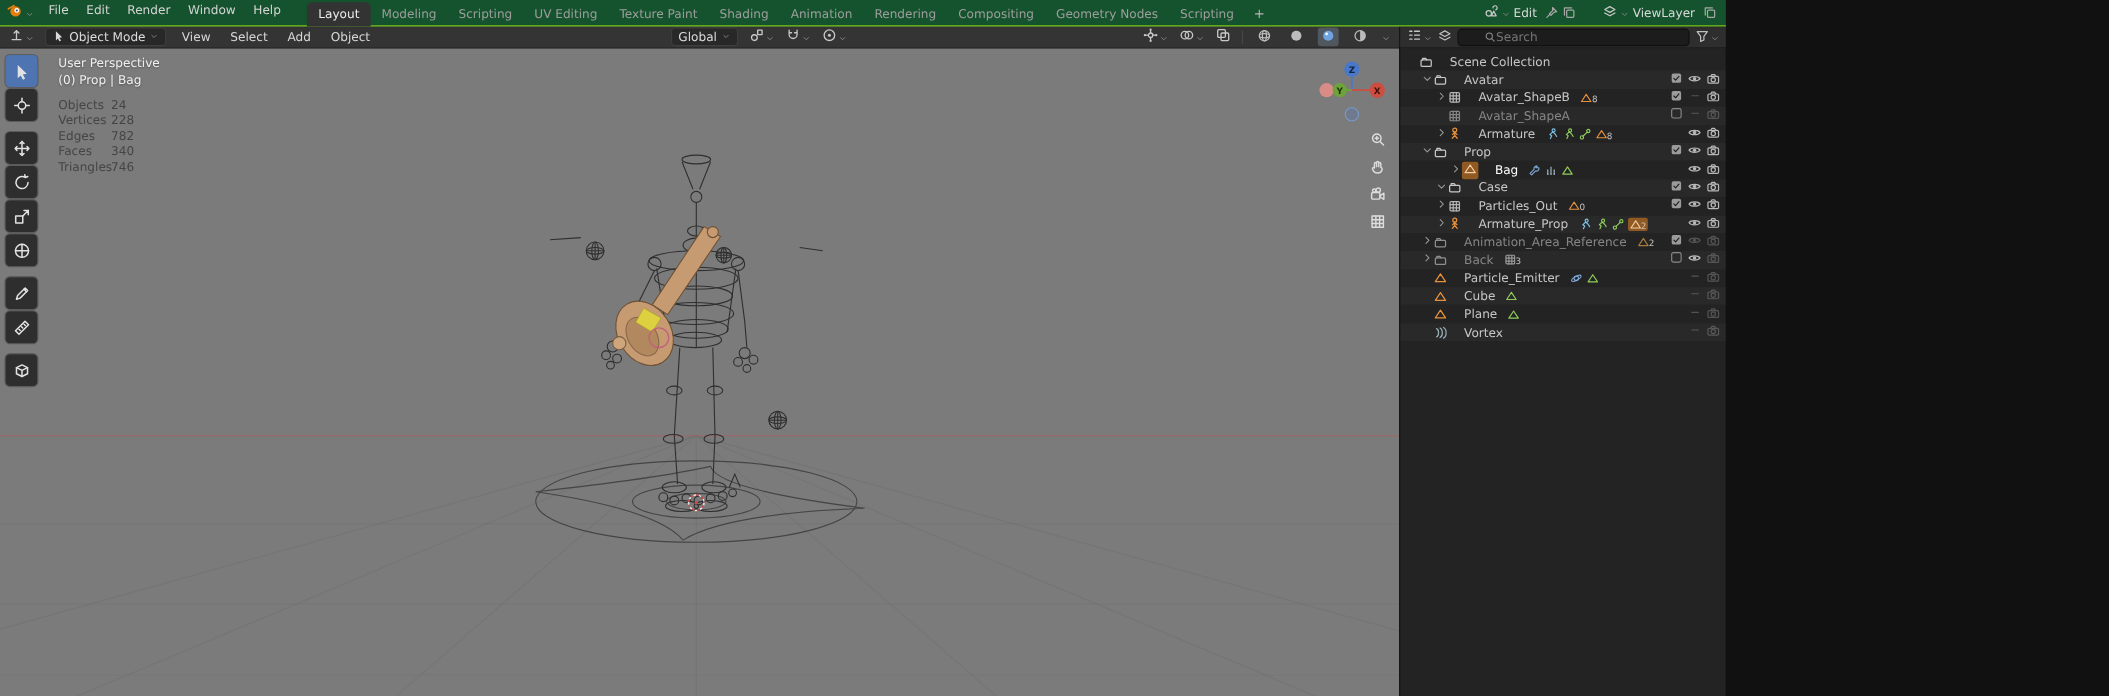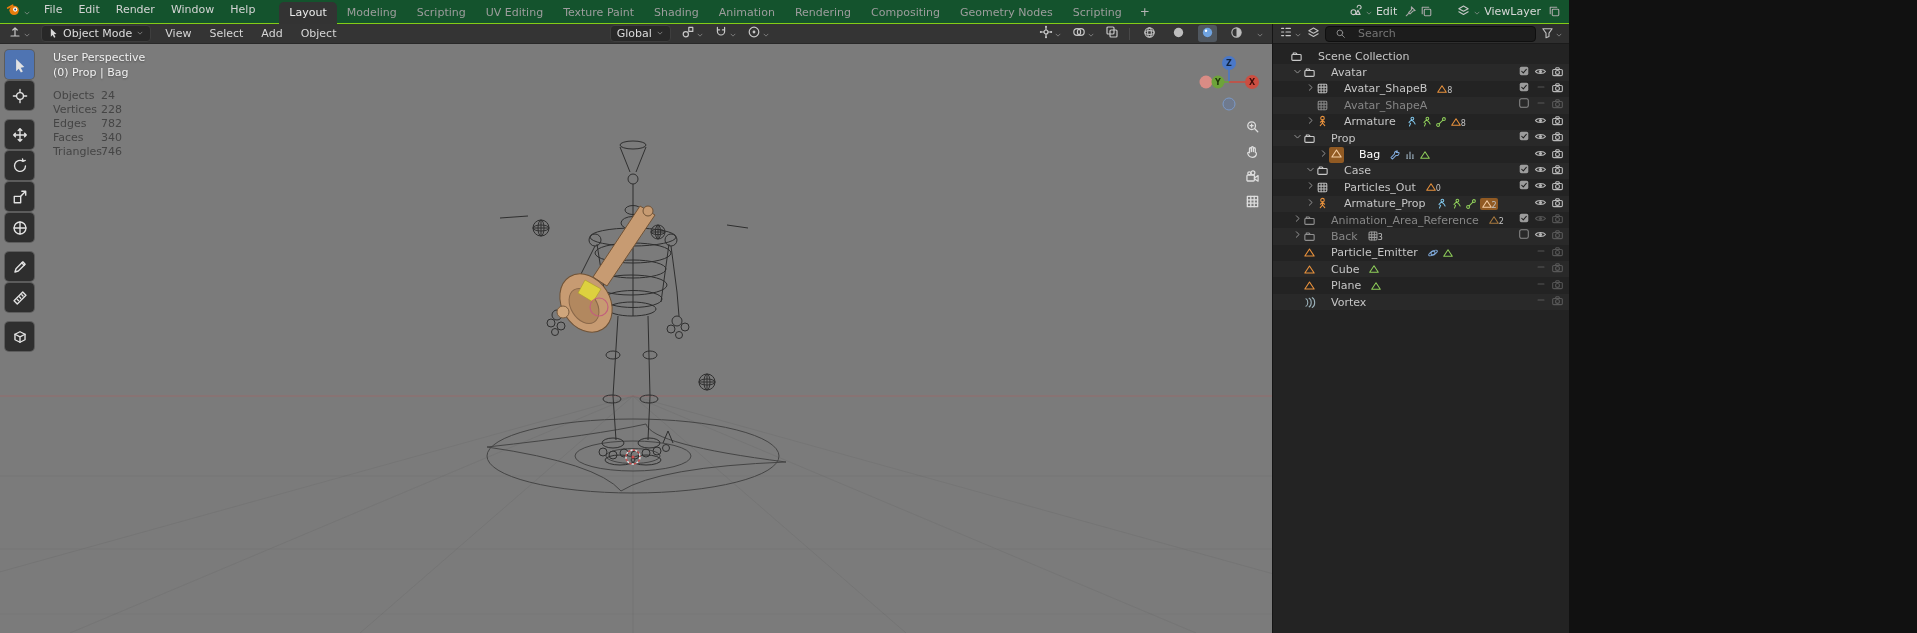--- a/index.html
+++ b/index.html
@@ -50,21 +50,21 @@
 
   
   .gizmo { position:absolute; left:1189px; top:28px; z-index:5; }
   .gz-txt { font-size:8px; font-weight:bold; text-anchor:middle; }
   .vp-sidebtns { position:absolute; left:1241px; top:93px; z-index:5; display:flex; flex-direction:column; gap:3px; }
   .sidebtn { width:22px; height:22px; border-radius:11px; display:flex; align-items:center; justify-content:center; opacity:.85; }
 
   
   .outliner { position:absolute; left:1272px; top:24px; width:297px; height:609px; background:#232323; border-left:1px solid #151515; }
   .ol-header { height:20px; background:#2e2e2e; border-bottom:1px solid #1b1b1b; display:flex; align-items:center; gap:5px; padding:0 6px; }
-  .ol-search { flex:1; display:flex; align-items:center; gap:12px; background:#1c1c1c; border:1px solid #0f0f0f; border-radius:4px; height:16px; padding:0 9px; }
+  .ol-search { flex:1; display:flex; align-items:center; gap:0; background:#1c1c1c; border:1px solid #0f0f0f; border-radius:4px; height:16px; padding:0 23px; }
   .ol-search input { flex:1; min-width:0; background:none; border:none; outline:none; color:#cfcfcf; font-size:11px; font-family:inherit; }
   .ol-rows { padding-top:4px; }
   .ol-row { height:16.4px; display:flex; align-items:center; font-size:11px; padding-right:3px; }
   .ol-row:nth-child(even) { background:rgba(255,255,255,.028); }
   .ol-label { margin-left:15px; white-space:nowrap; color:#c6c6c6; }
   .ol-label.dim { color:#868686; }
   .ol-label.active { color:#ffffff; }
   .extras { display:flex; align-items:flex-end; gap:3px; margin-left:9px; }
   .extra { display:flex; align-items:flex-end; }
   .extra .sub { font-size:8px; line-height:8px; color:#c2c2c2; margin-left:-1px; }

